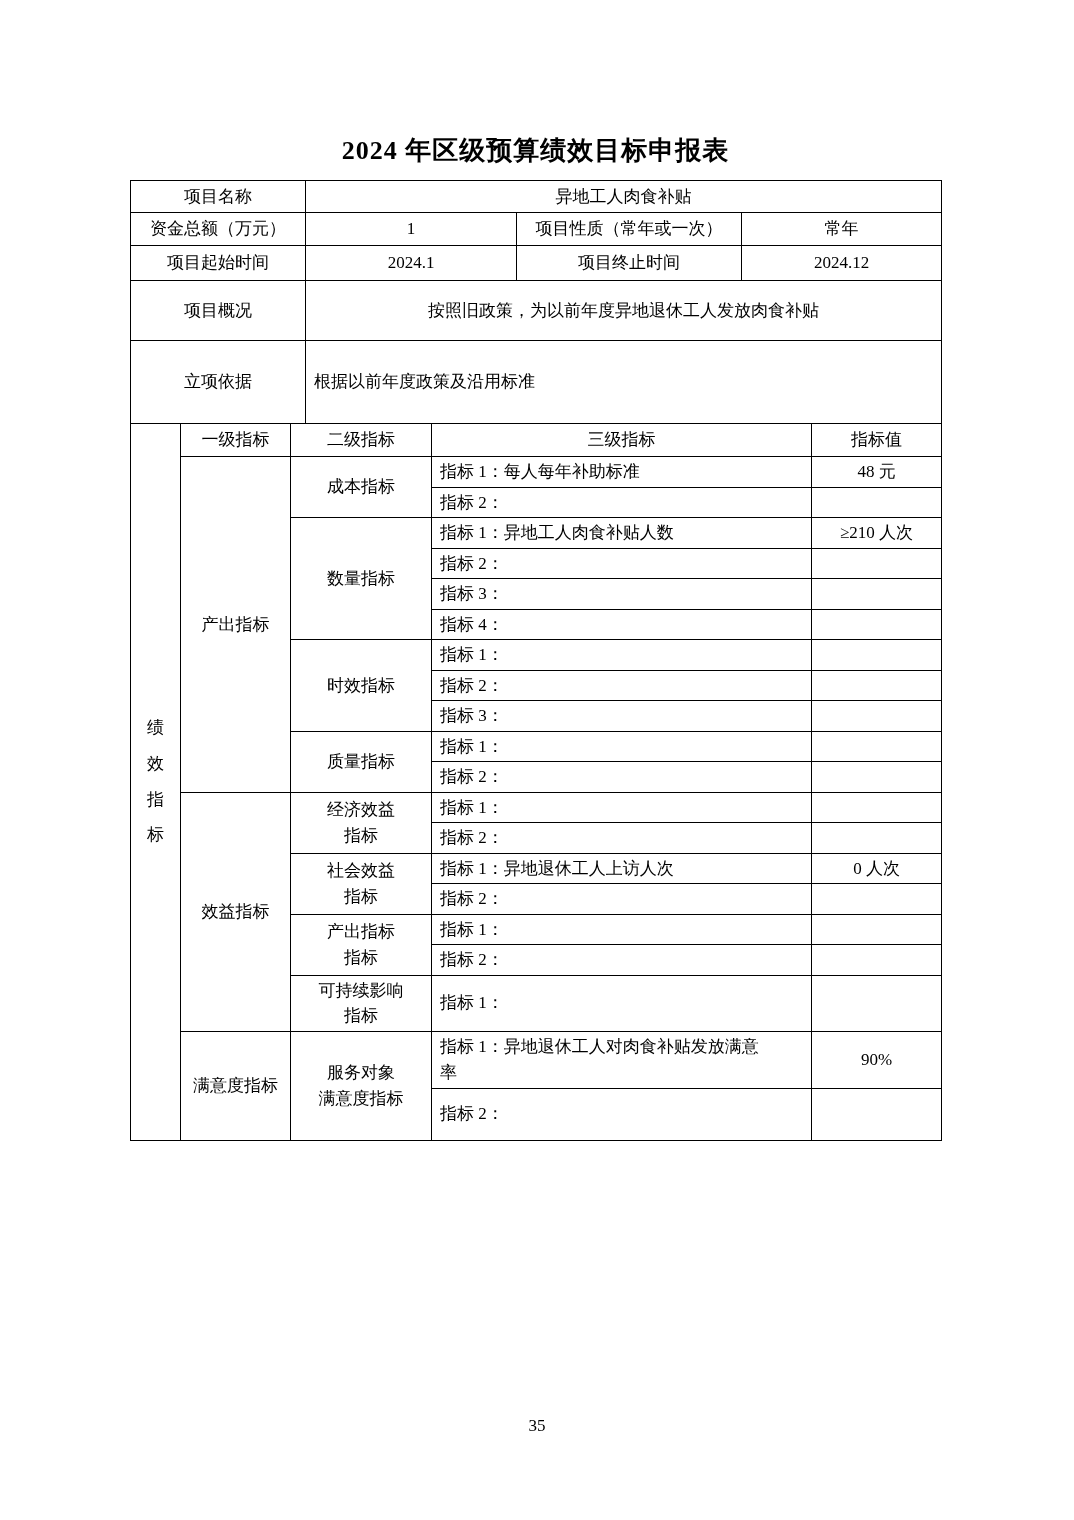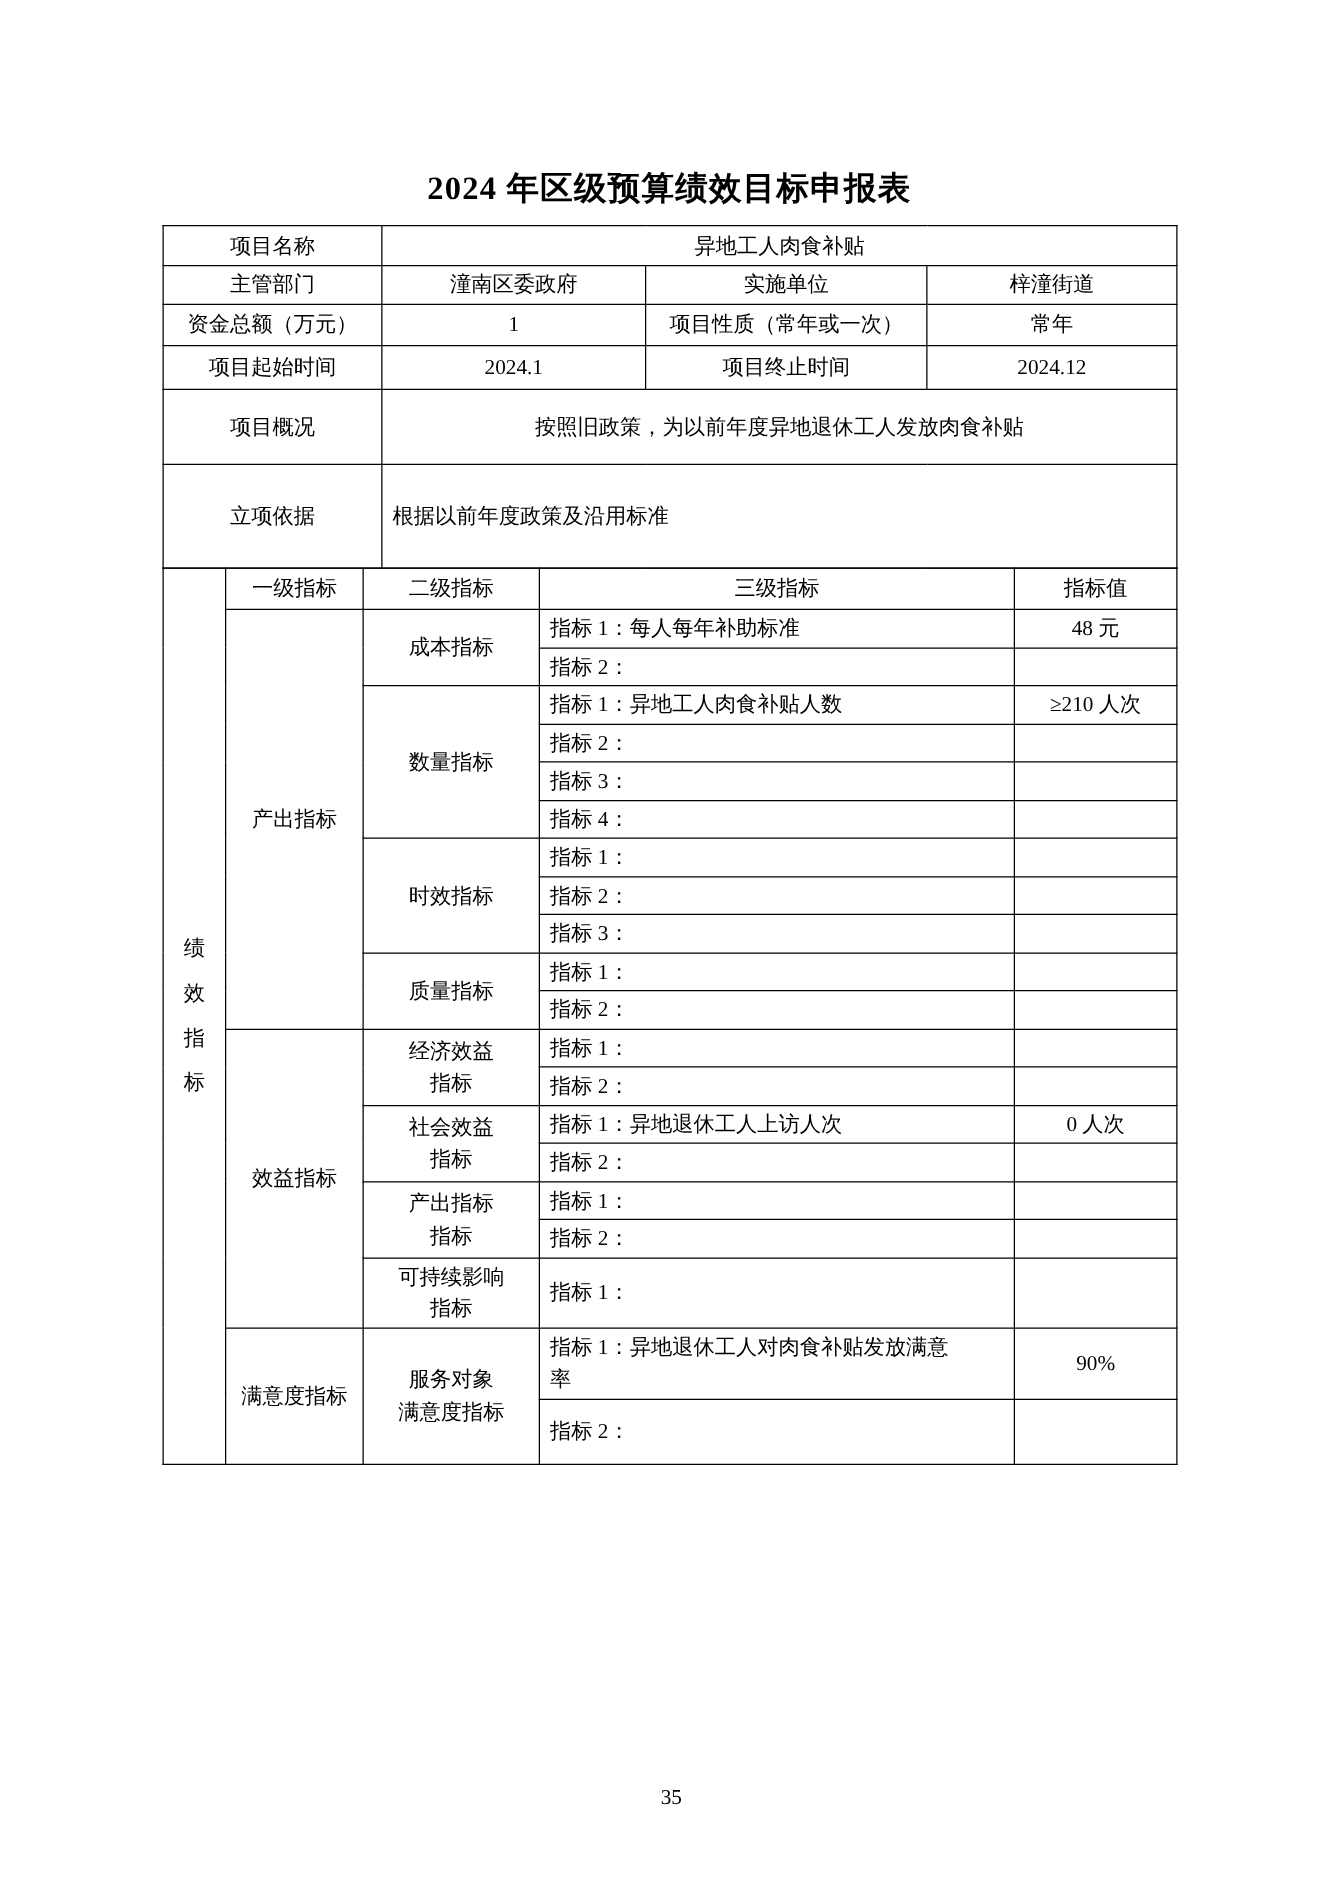--- a/index.html
+++ b/index.html
@@ -22,21 +22,21 @@
   }
   td.l { text-align: left; }
   td.pre { white-space: pre-line; }
   td.vert { padding: 0; }
   .vert-text { width: 1em; margin: 0 auto; line-height: 2.1; word-break: break-all; text-align: center; font-size: 17px; }
   .t2 { margin-top: -1px; }
   tr.h32{height:32px} tr.h31{height:31px} tr.h33{height:33px} tr.h35{height:35px}
   tr.h60{height:60px} tr.h83{height:83px} tr.h75{height:75px}
   tr.h30{height:30px} tr.h52{height:52px} tr.h57{height:57px}
   .page-number {
-    position: absolute; left: 0; right: 0; bottom: 72px;
+    position: absolute; left: 0; right: 0; bottom: 84px;
     text-align: center; font-size: 17px;
   }
 </style>
 </head>
 <body>
 
 <div class="content">
 
   <h1 class="doc-title">2024 年区级预算绩效目标申报表</h1>
 
@@ -45,26 +45,20 @@
       <col style="width:175px">
         <col style="width:211px">
         <col style="width:225px">
         <col style="width:200px">
     </colgroup>
     <tbody>
       <tr class="h32">
         <td>项目名称</td>
         <td colspan="3">异地工人肉食补贴</td>
       </tr>
-      <tr class="h31">
-        <td>主管部门</td>
-        <td>潼南区委政府</td>
-        <td>实施单位</td>
-        <td>梓潼街道</td>
-      </tr>
       <tr class="h33">
         <td>资金总额（万元）</td>
         <td>1</td>
         <td>项目性质（常年或一次）</td>
         <td>常年</td>
       </tr>
       <tr class="h35">
         <td>项目起始时间</td>
         <td>2024.1</td>
         <td>项目终止时间</td>

